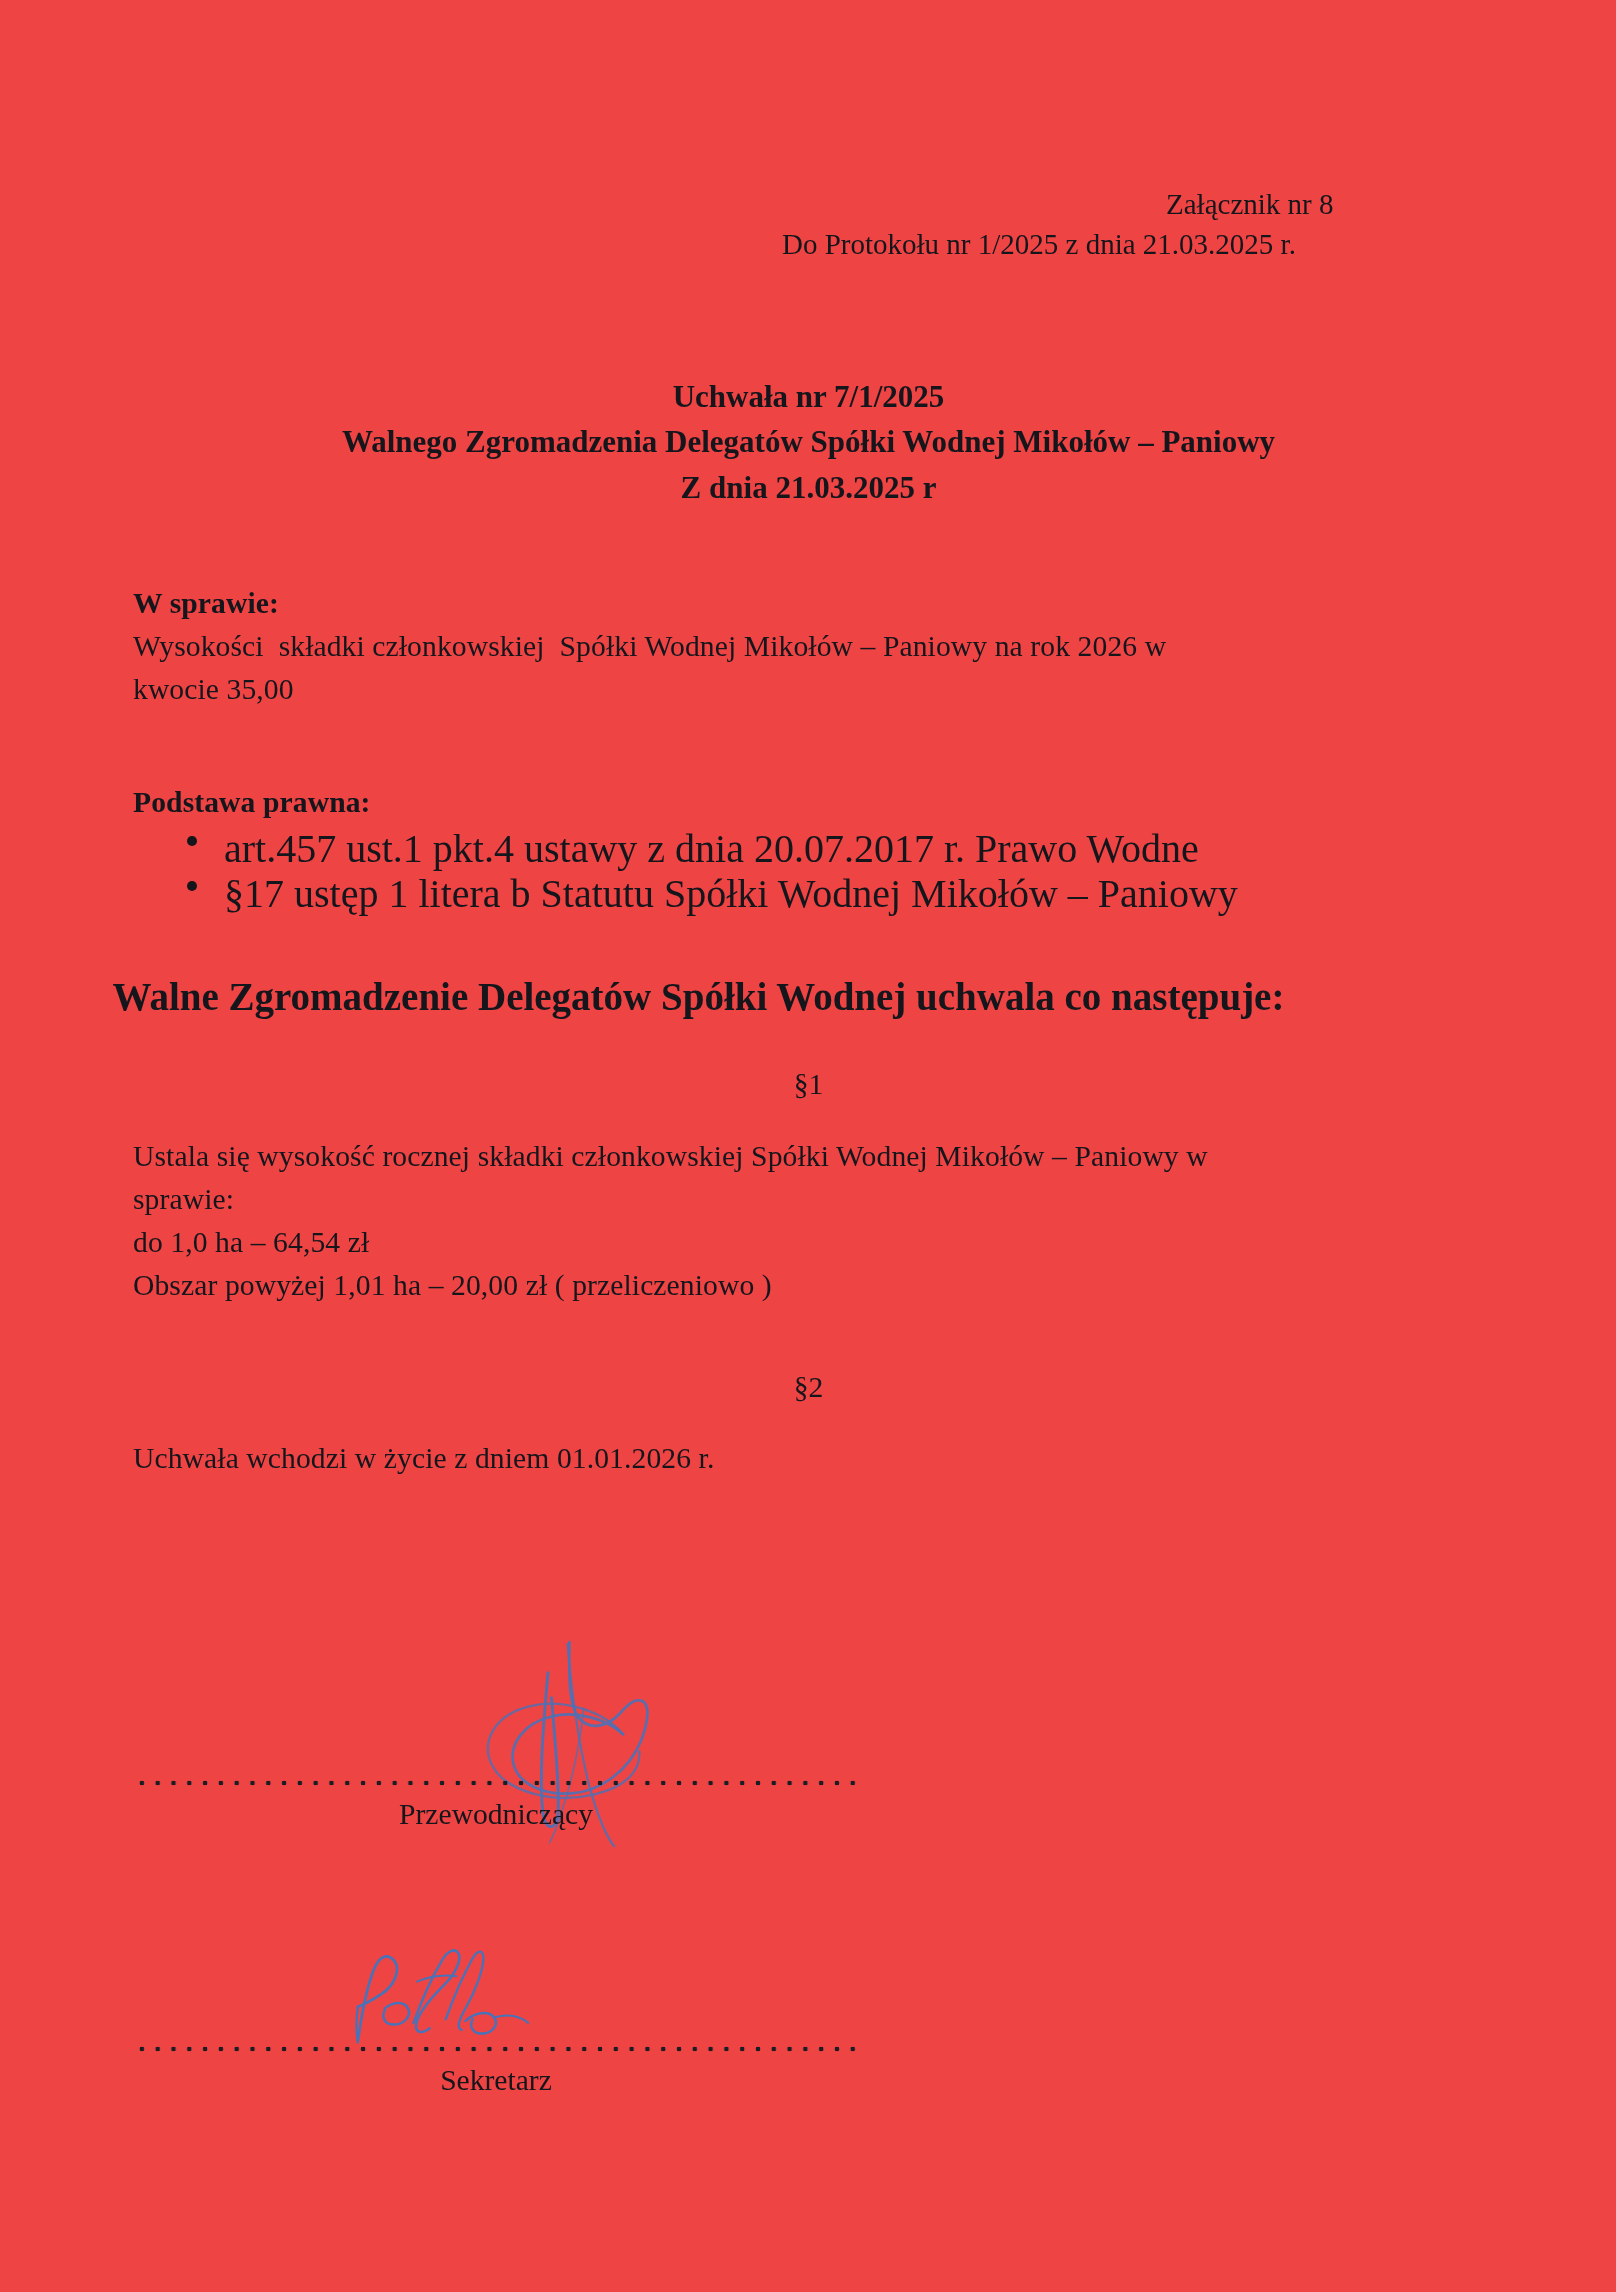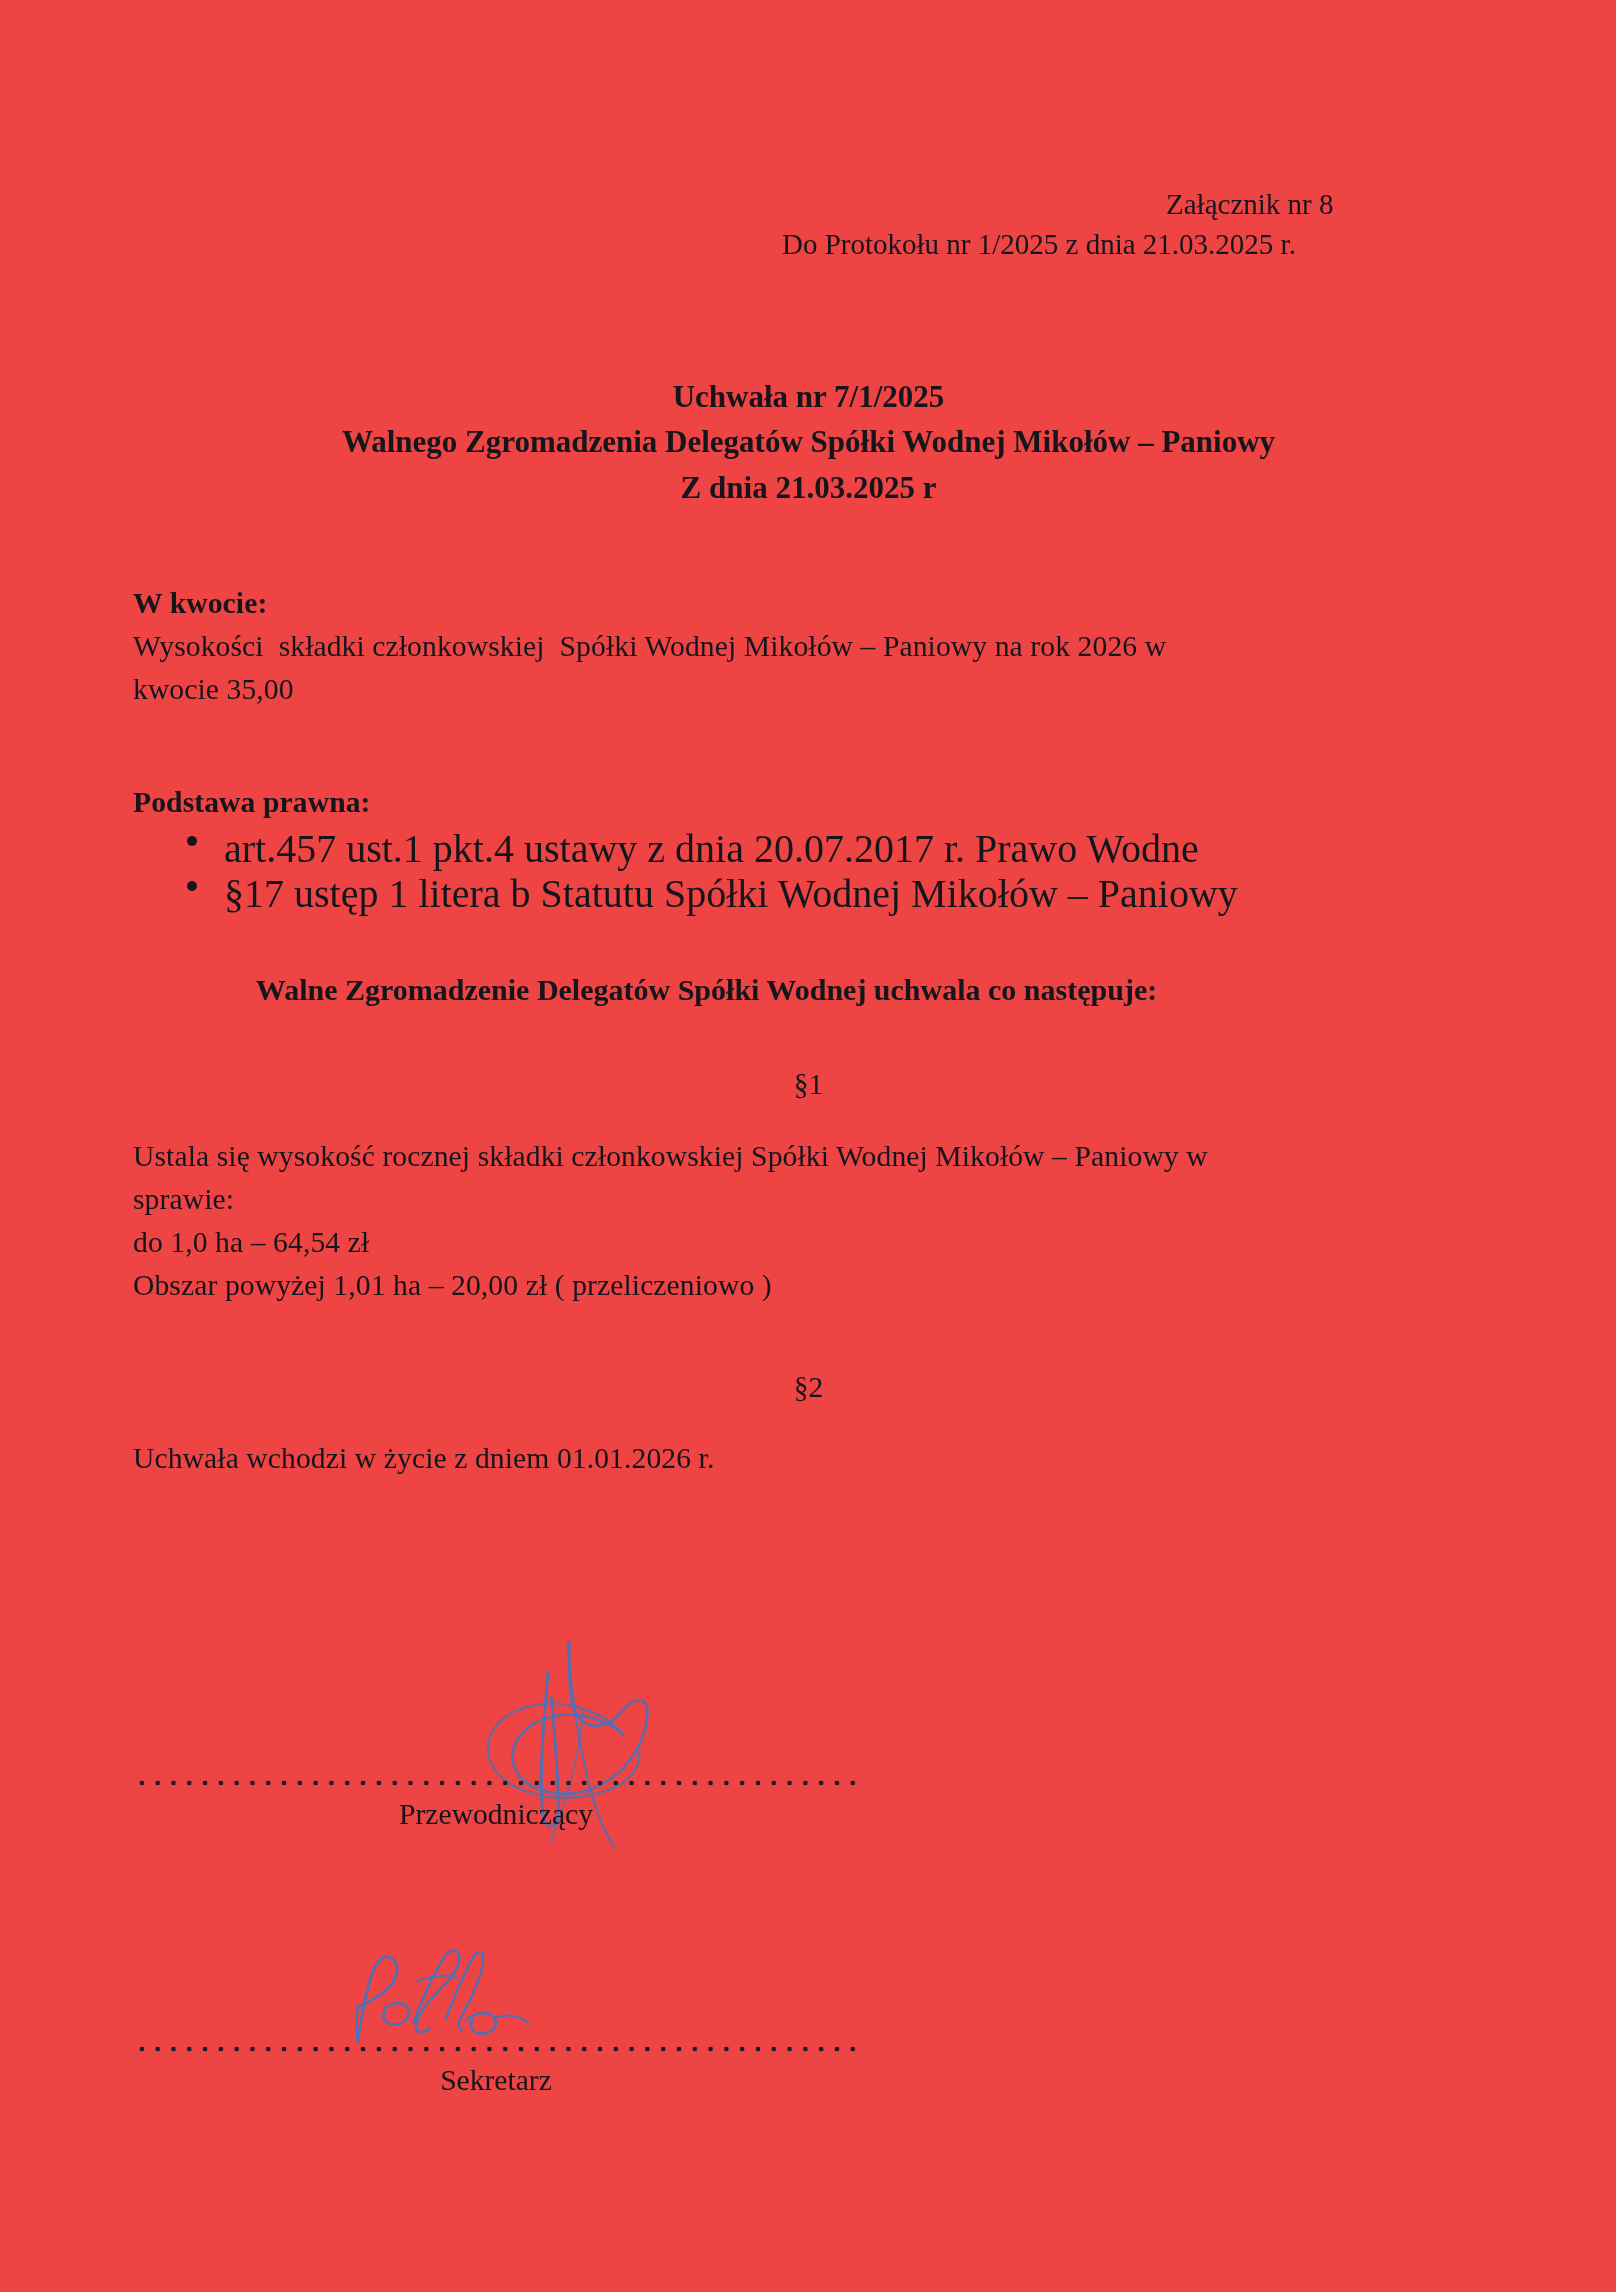--- a/index.html
+++ b/index.html
@@ -106,33 +106,33 @@
 
   <div class="hdr-line" style="left:1166px; top:184px;">Załącznik nr 8</div>
   <div class="hdr-line" style="left:782px; top:224px;">Do Protokołu nr 1/2025 z dnia 21.03.2025 r.</div>
 
   <div class="title-block" style="top:374px;">
     <div>Uchwała nr 7/1/2025</div>
     <div>Walnego Zgromadzenia Delegatów Spółki Wodnej Mikołów – Paniowy</div>
     <div>Z dnia 21.03.2025 r</div>
   </div>
 
-  <div class="tx b" style="left:133px; top:582px;">W kwocie:</div>
+  <div class="tx b" style="left:133px; top:582px;">W sprawie:</div>
   <div class="tx" style="left:133px; top:625px;">Wysokości  składki członkowskiej  Spółki Wodnej Mikołów – Paniowy na rok 2026 w</div>
   <div class="tx" style="left:133px; top:668px;">kwocie 35,00</div>
 
   <div class="tx b" style="left:133px; top:781px;">Podstawa prawna:</div>
 
   <div class="bullet-dot" style="left:187px; top:836px;"></div>
   <div class="bullet-row" style="left:224px; top:821px;">art.457 ust.1 pkt.4 ustawy z dnia 20.07.2017 r. Prawo Wodne</div>
 
   <div class="bullet-dot" style="left:187px; top:881px;"></div>
   <div class="bullet-row" style="left:224px; top:866px;">§17 ustęp 1 litera b Statutu Spółki Wodnej Mikołów – Paniowy</div>
 
-  <div class="ctr b" style="left:8px; width:1397px; top:969px; font-size:30px;">Walne Zgromadzenie Delegatów Spółki Wodnej uchwala co następuje:</div>
+  <div class="ctr b" style="left:0; width:1397px; top:969px; font-size:39px;">Walne Zgromadzenie Delegatów Spółki Wodnej uchwala co następuje:</div>
 
   <div class="para-mark" style="left:0; width:1617px; top:1068px;">§1</div>
 
   <div class="tx" style="left:133px; top:1135px;">Ustala się wysokość rocznej składki członkowskiej Spółki Wodnej Mikołów – Paniowy w</div>
   <div class="tx" style="left:133px; top:1178px;">sprawie:</div>
   <div class="tx" style="left:133px; top:1221px;">do 1,0 ha – 64,54 zł</div>
   <div class="tx" style="left:133px; top:1264px;">Obszar powyżej 1,01 ha – 20,00 zł ( przeliczeniowo )</div>
 
   <div class="para-mark" style="left:0; width:1617px; top:1371px;">§2</div>
 

